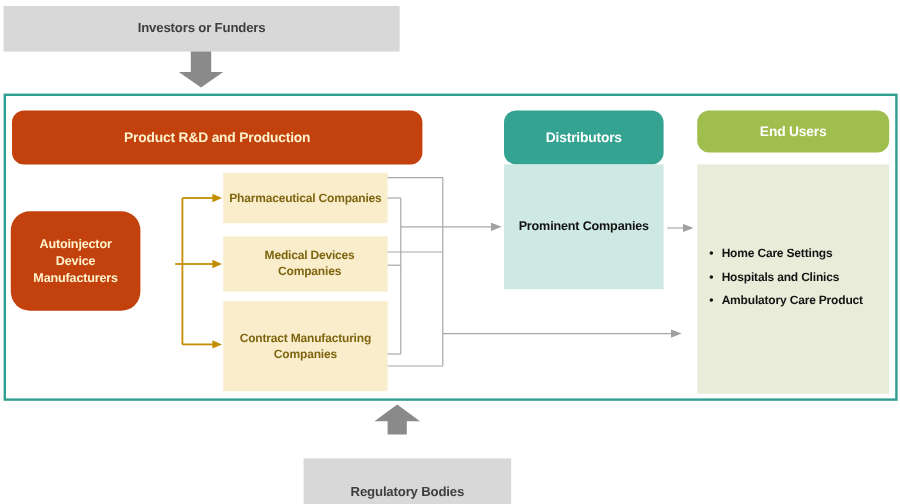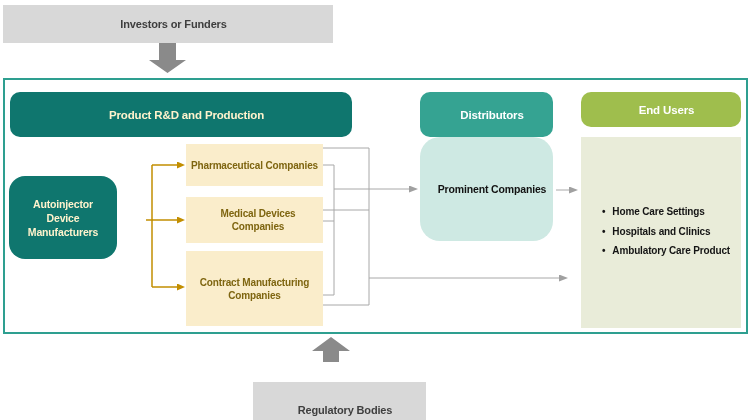--- a/index.html
+++ b/index.html
@@ -2,47 +2,47 @@
 <html><head>
 <meta charset="utf-8">
 <style>
   html,body { margin:0; padding:0; background:#ffffff; }
   .stage {
     position:relative; width:750px; height:420px; background:#ffffff;
     font-family:"Liberation Sans", sans-serif; overflow:hidden;
     letter-spacing:-0.15px;
   }
   .box { position:absolute; display:flex; align-items:center; justify-content:center;
-         text-align:center; box-sizing:border-box; font-weight:bold;padding-left:11px; }
+         text-align:center; box-sizing:border-box; font-weight:bold; }
 
   
   .gray-box { background:#d8d8d8; color:#3e3e3e; font-size:11px; }
   .investors  { left:3px;  top:5px;   width:330px; height:38px; }
   .regulatory { left:253px; top:382px; width:173px; height:55px; }
 
   
   .container { position:absolute; left:3px; top:78px; width:745px; height:256px;
                border:2px solid #2e9f90; background:#ffffff; box-sizing:border-box; }
 
   
-  .orange { background:#0f766e; color:#fff3cd; }
+  .orange { background:#c2410c; color:#fff3cd; }
   .rd-header     { left:10px; top:92px;  width:342px; height:45px; border-radius:10px; font-size:11.5px; }
   .manufacturer  { left:9px;  top:176px; width:108px; height:83px; border-radius:16px; font-size:10.5px; padding:0 14px; line-height:14px; }
 
   
   .cream { background:#faedcb; color:#7e6510; font-size:10px; line-height:13px; padding:0 5px; }
   .pharma   { left:186px; top:144px; width:137px; height:42px; }
   .medical  { left:186px; top:197px; width:137px; height:46px;padding-left:12px; }
   .contract { left:186px; top:251px; width:137px; height:75px; }
 
   
   .teal-header { left:420px; top:92px;  width:133px; height:45px; background:#35a392; color:#ffffff;
                  border-radius:10px; font-size:11.5px;justify-content:center; }
   .teal-body   { left:420px; top:137px; width:133px; height:104px; background:#cee9e3; color:#121212;
-                 font-size:10.5px;border-radius:20px; }
+                 font-size:10.5px; }
 
   
   .green-header { left:581px; top:92px;  width:160px; height:35px; background:#9fbe4d; color:#ffffff;
                   border-radius:10px; font-size:11.5px; }
   .green-body   { left:581px; top:137px; width:160px; height:191px; background:#e9ecd9; color:#141414;
                   align-items:flex-start; justify-content:flex-start; }
   .green-body ul { list-style:none; margin:0; padding:69px 0 0 10px; text-align:left; }
   .green-body li { display:flex; align-items:center; gap:7px; margin-bottom:7px;
                    font-size:10px; font-weight:bold; line-height:12.5px; }
   .bullet { font-size:10px; color:#141414; }

